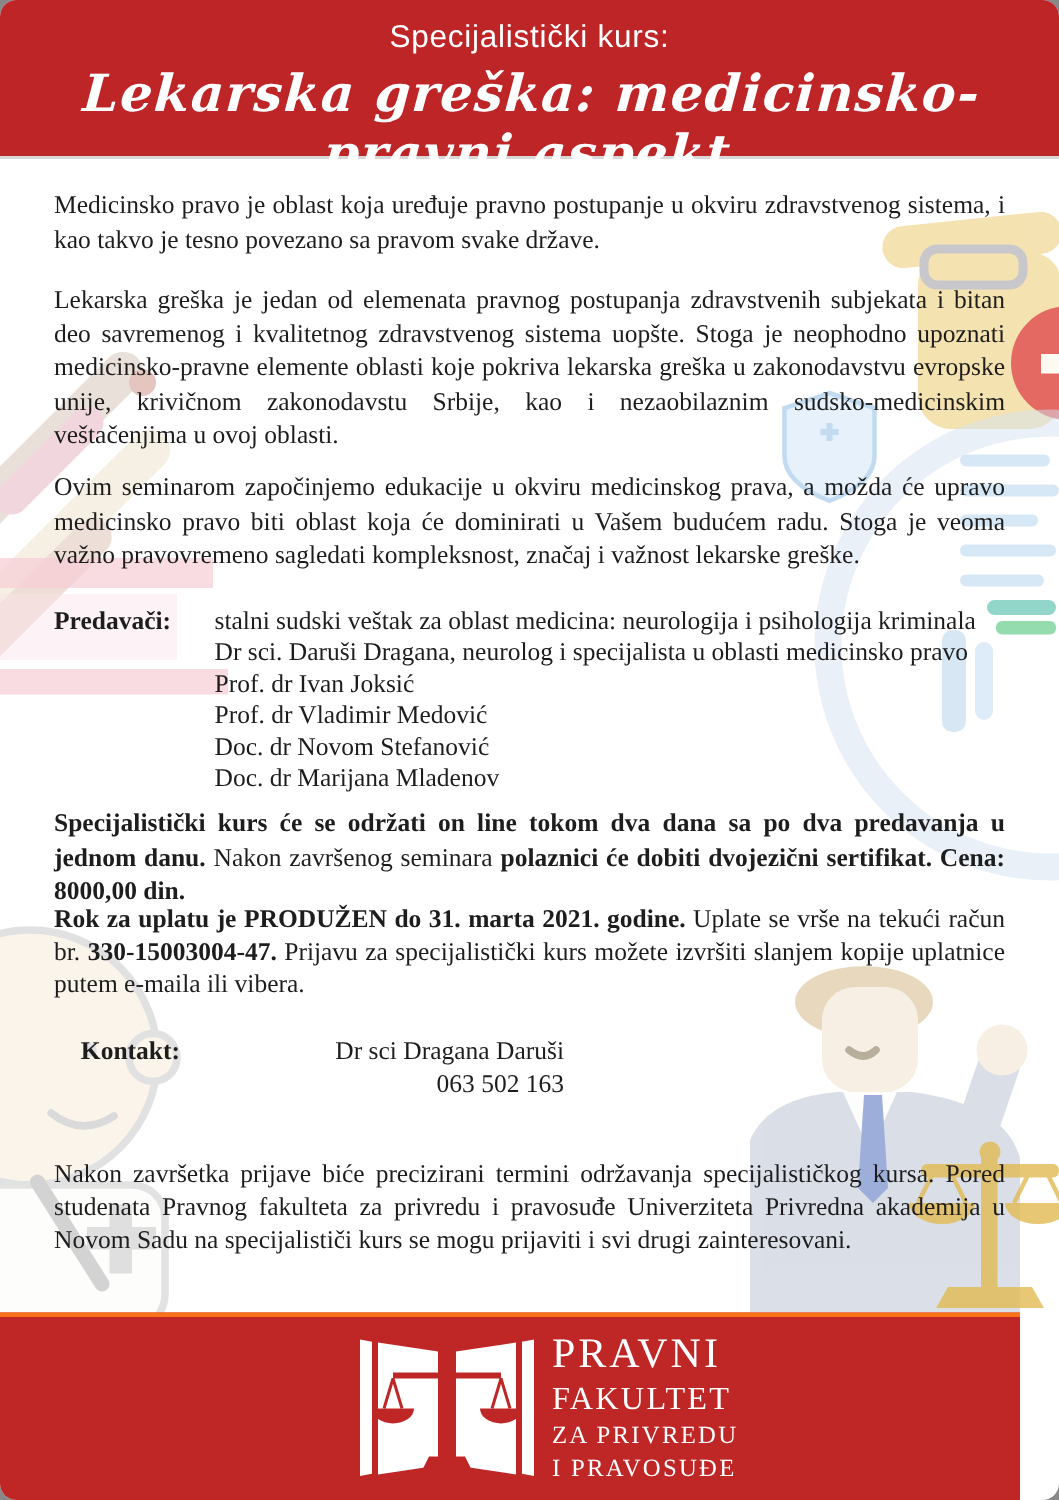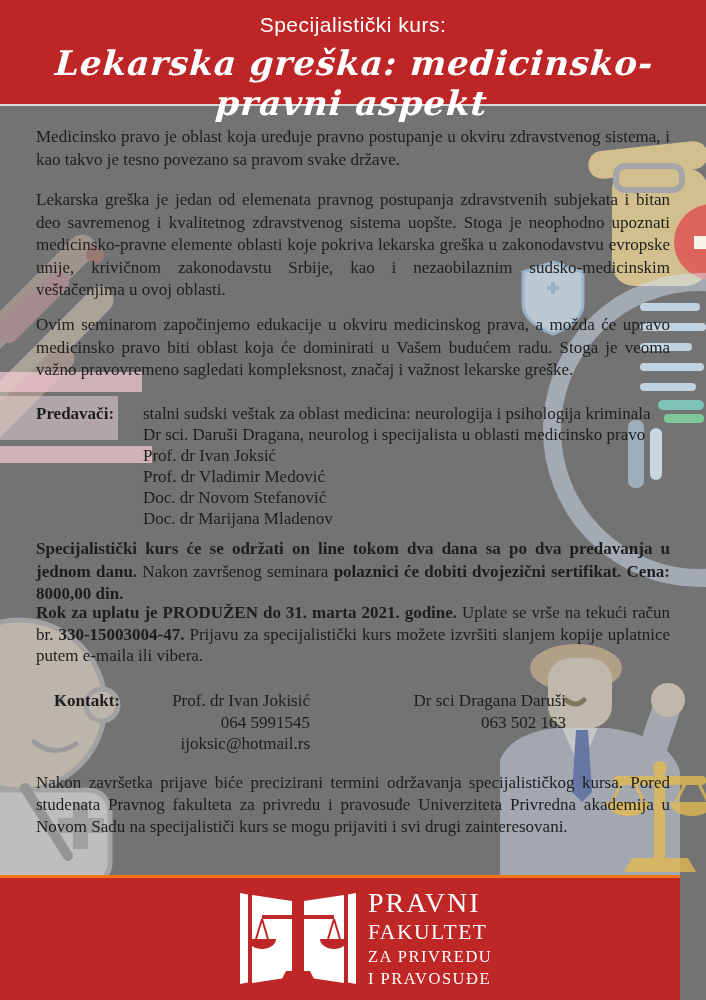--- a/index.html
+++ b/index.html
@@ -2,24 +2,25 @@
 <html><head>
 <meta charset="utf-8">
 <style>
   * { margin: 0; padding: 0; box-sizing: border-box; }
   html, body { background: #888; }
   .page {
     position: relative;
     width: 706px;
     height: 1000px;
     margin: 0 auto;
-    background: #737373;
+    background: #ffffff;
     overflow: hidden;
     font-family: "Liberation Serif", serif;
     color: #1d1d1d;
+    border-radius: 11px;
   }
   
   .deco {
     position: absolute;
     inset: 0;
     width: 706px;
     height: 1000px;
     z-index: 0;
     pointer-events: none;
   }
@@ -215,25 +216,20 @@
 
   <div class="block" style="top:602px; line-height:21.5px;">
     <span class="b">Rok za uplatu je PRODUŽEN do 31. marta 2021. godine.</span>
     <span>Uplate se vrše na tekući račun br.</span>
     <span class="b">330-15003004-47.</span>
     <span>Prijavu za specijalistički kurs možete izvršiti slanjem kopije uplatnice putem e-maila ili vibera.</span>
   </div>
 
   <div class="block contact-row" style="top:690px;">
     <div class="contact-label">Kontakt:</div>
-    <div class="contact-card">
-      <div>Prof. dr Ivan Jokisić</div>
-      <div>064 5991545</div>
-      <div>ijoksic@hotmail.rs</div>
-    </div>
     <div class="contact-card second">
       <div>Dr sci Dragana Daruši</div>
       <div>063 502 163</div>
     </div>
   </div>
 
   <div class="block" style="top:772px; line-height:22px;">Nakon završetka prijave biće precizirani termini održavanja specijalističkog kursa. Pored studenata Pravnog fakulteta za privredu i pravosuđe Univerziteta Privredna akademija u Novom Sadu na specijalističi kurs se mogu prijaviti i svi drugi zainteresovani.</div>
 
   <div class="footer-band">
     <div class="logo-wrap">

